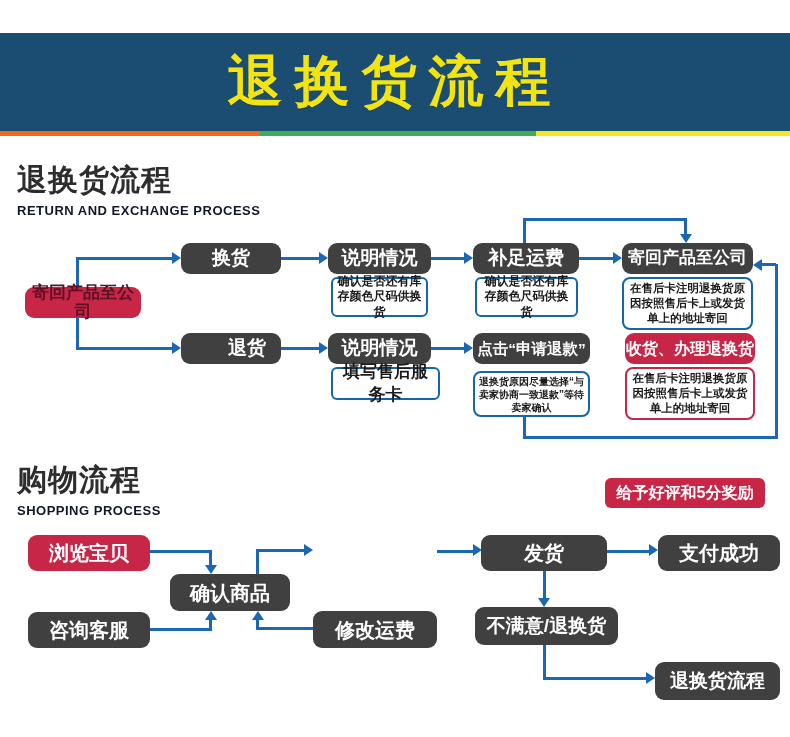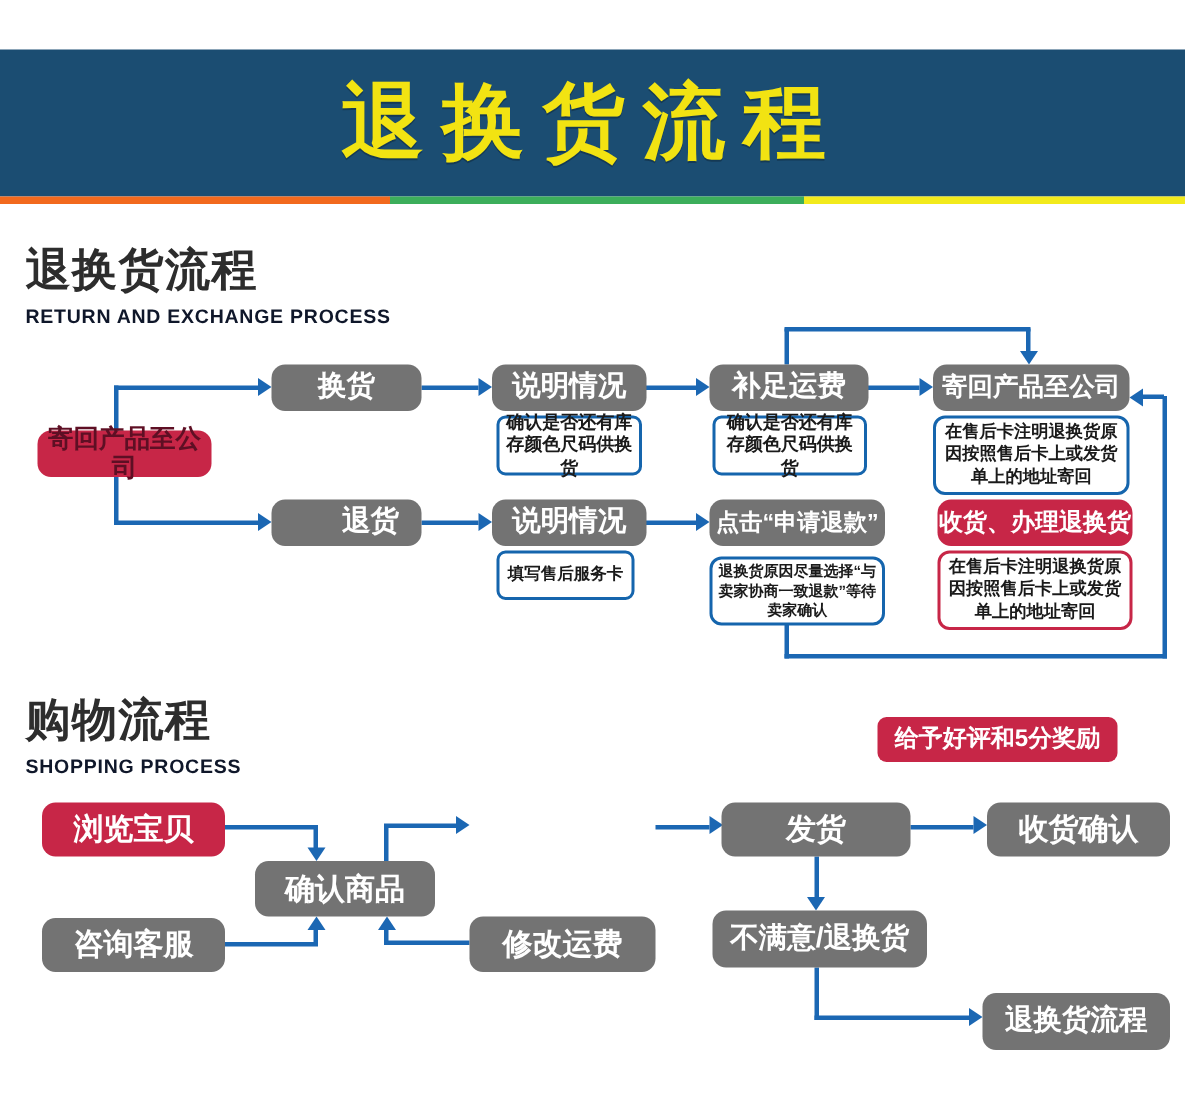--- a/index.html
+++ b/index.html
@@ -11,21 +11,21 @@
   .banner-title{color:#f2e312;font-size:55px;font-weight:bold;letter-spacing:12px;
     text-shadow:0 1px 0 rgba(0,0,0,.25);}
   .accent{position:absolute;left:0;top:131px;height:5px;}
   
   .sec{position:absolute;left:17px;}
   .sec h2{margin:0;font-size:30px;font-weight:bold;color:#2d2d2d;letter-spacing:1px;}
   .sec .sub{font-size:13px;font-weight:bold;color:#0f172a;letter-spacing:.5px;margin-top:2px;}
   
   .node{position:absolute;display:flex;align-items:center;justify-content:center;
     font-weight:bold;border-radius:9px;box-sizing:border-box;text-align:center;line-height:1.1;}
-  .blue{background:#737373;color:#fff;}
+  .blue{background:#404040;color:#fff;}
   .red{background:#c72647;color:#fff;}
   .red-dark{background:#c72647;color:#5e0f24;}
   .note{position:absolute;background:#fff;border:2px solid #1565ad;border-radius:6px;
     display:flex;align-items:center;justify-content:center;text-align:center;font-weight:bold;
     color:#1a1a1a;box-sizing:border-box;padding:3px 2px;line-height:1.3;}
   .note.rb{border-color:#c72647;}
   
   .hline,.vline{position:absolute;background:#1b67b3;}
   .hline{height:3px;}
   .vline{width:3px;}
@@ -89,30 +89,30 @@
 
   <div class="note" style="left:331px;top:277px;width:97px;height:40px;font-size:12px;">确认是否还有库存颜色尺码供换货</div>
   <div class="note" style="left:475px;top:277px;width:103px;height:40px;font-size:12px;">确认是否还有库存颜色尺码供换货</div>
   <div class="note" style="left:622px;top:277px;width:131px;height:53px;font-size:11.5px;border-radius:8px;">在售后卡注明退换货原因按照售后卡上或发货单上的地址寄回</div>
 
   <div class="node blue" style="left:181px;top:333px;width:100px;height:31px;font-size:19px;padding-left:32px;">退货</div>
   <div class="node blue" style="left:328px;top:333px;width:103px;height:31px;font-size:19px;">说明情况</div>
   <div class="node blue" style="left:473px;top:333px;width:117px;height:31px;font-size:15.5px;">点击“申请退款”</div>
   <div class="node red" style="left:625px;top:333px;width:130px;height:31px;font-size:16px;">收货、办理退换货</div>
 
-  <div class="note" style="left:331px;top:367px;width:92px;height:33px;font-size:11px;">填写售后服务卡</div>
+  <div class="note" style="left:331px;top:367px;width:109px;height:33px;font-size:17px;">填写售后服务卡</div>
   <div class="note" style="left:473px;top:371px;width:117px;height:46px;font-size:10px;border-radius:8px;">退换货原因尽量选择“与卖家协商一致退款”等待卖家确认</div>
   <div class="note rb" style="left:625px;top:367px;width:130px;height:53px;font-size:11.5px;border-radius:8px;">在售后卡注明退换货原因按照售后卡上或发货单上的地址寄回</div>
 
   <div class="sec" style="top:460px;">
     <h2>购物流程</h2>
     <div class="sub">SHOPPING PROCESS</div>
   </div>
 
-  <div class="node red" style="left:585px;top:478px;width:160px;height:30px;font-size:16px;border-radius:6px;">给予好评和5分奖励</div>
+  <div class="node red" style="left:605px;top:478px;width:160px;height:30px;font-size:16px;border-radius:6px;">给予好评和5分奖励</div>
 
   <div class="hline" style="left:150px;top:550px;width:62px;"></div>
   <div class="vline" style="left:209px;top:550px;height:16px;"></div>
   <div class="arr d" style="left:205px;top:565px;"></div>
   <div class="hline" style="left:150px;top:628px;width:62px;"></div>
   <div class="vline" style="left:209px;top:620px;height:10px;"></div>
   <div class="arr u" style="left:205px;top:611px;"></div>
   <div class="vline" style="left:256px;top:550px;height:24px;"></div>
   <div class="hline" style="left:256px;top:549px;width:48px;"></div>
   <div class="arr r" style="left:304px;top:544px;"></div>
@@ -127,17 +127,17 @@
   <div class="arr d" style="left:538px;top:598px;"></div>
   <div class="vline" style="left:543px;top:645px;height:35px;"></div>
   <div class="hline" style="left:543px;top:677px;width:103px;"></div>
   <div class="arr r" style="left:646px;top:672px;"></div>
 
   <div class="node red" style="left:28px;top:535px;width:122px;height:36px;font-size:20px;">浏览宝贝</div>
   <div class="node blue" style="left:28px;top:612px;width:122px;height:36px;font-size:20px;">咨询客服</div>
   <div class="node blue" style="left:170px;top:574px;width:120px;height:37px;font-size:20px;">确认商品</div>
   <div class="node blue" style="left:313px;top:611px;width:124px;height:37px;font-size:20px;">修改运费</div>
   <div class="node blue" style="left:481px;top:535px;width:126px;height:36px;font-size:20px;">发货</div>
-  <div class="node blue" style="left:658px;top:535px;width:122px;height:36px;font-size:20px;">收货确认</div>
+  <div class="node blue" style="left:658px;top:535px;width:122px;height:36px;font-size:20px;">支付成功</div>
   <div class="node blue" style="left:475px;top:607px;width:143px;height:38px;font-size:19px;">不满意/退换货</div>
   <div class="node blue" style="left:655px;top:662px;width:125px;height:38px;font-size:19px;">退换货流程</div>
 
 </div>
 
 </body></html>

